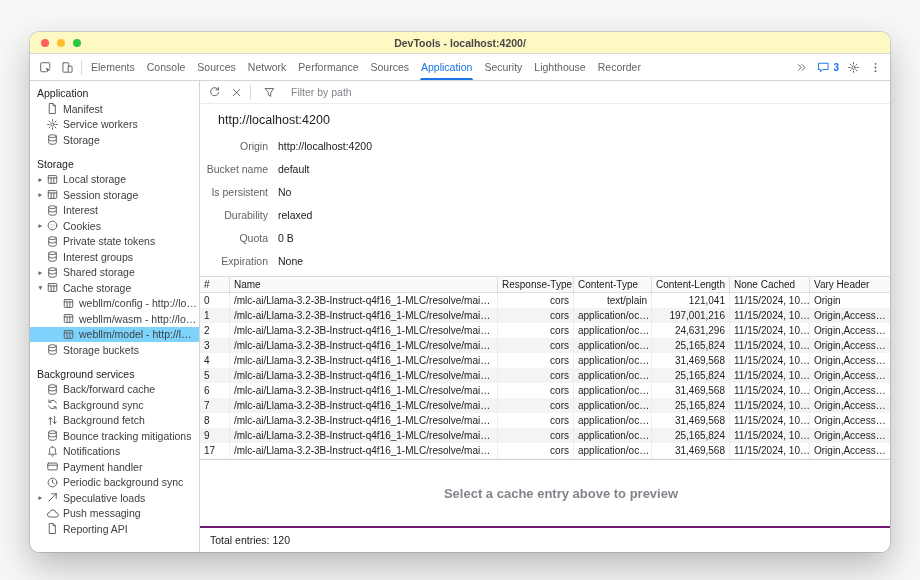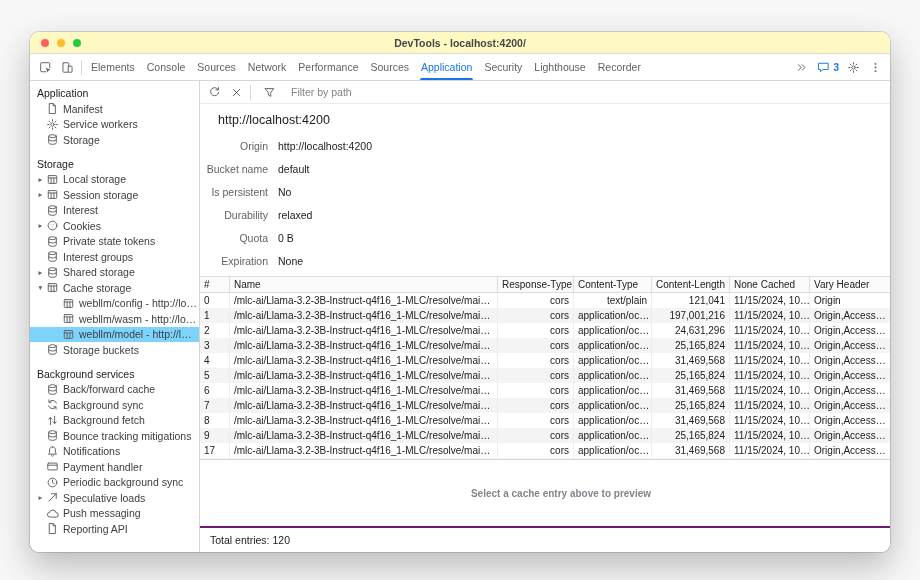--- a/index.html
+++ b/index.html
@@ -80,21 +80,21 @@
   .th:last-child { border-right: 0; }
   .trow { height: 15px; }
   .trow:nth-child(even) { background: #f4f4f4; }
   .td { height: 15px; line-height: 15px; padding: 0 4px; border-right: 1px solid #ededed;
     overflow: hidden; white-space: nowrap; color: #202124; font-size: 10px; }
   .td:last-child { border-right: 0; }
   .td.r { text-align: right; }
   .c-name { text-overflow: ellipsis; }
   
   .preview { flex: 1; display: flex; align-items: center; justify-content: center; min-height: 0; }
-  .preview-text { font-size: 10px; font-weight: bold; color: #80868b; margin-left: 32px; }
+  .preview-text { font-size: 13px; font-weight: bold; color: #80868b; margin-left: 32px; }
   .statusbar { flex: 0 0 26px; border-top: 2px solid #701a75; display: flex; align-items: center;
     padding: 0 10px; font-size: 10.5px; color: #202124; background: #fff; }
 </style>
 </head>
 <body>
 
 <div class="window">
 
   <div class="titlebar">
     <div class="lights">

